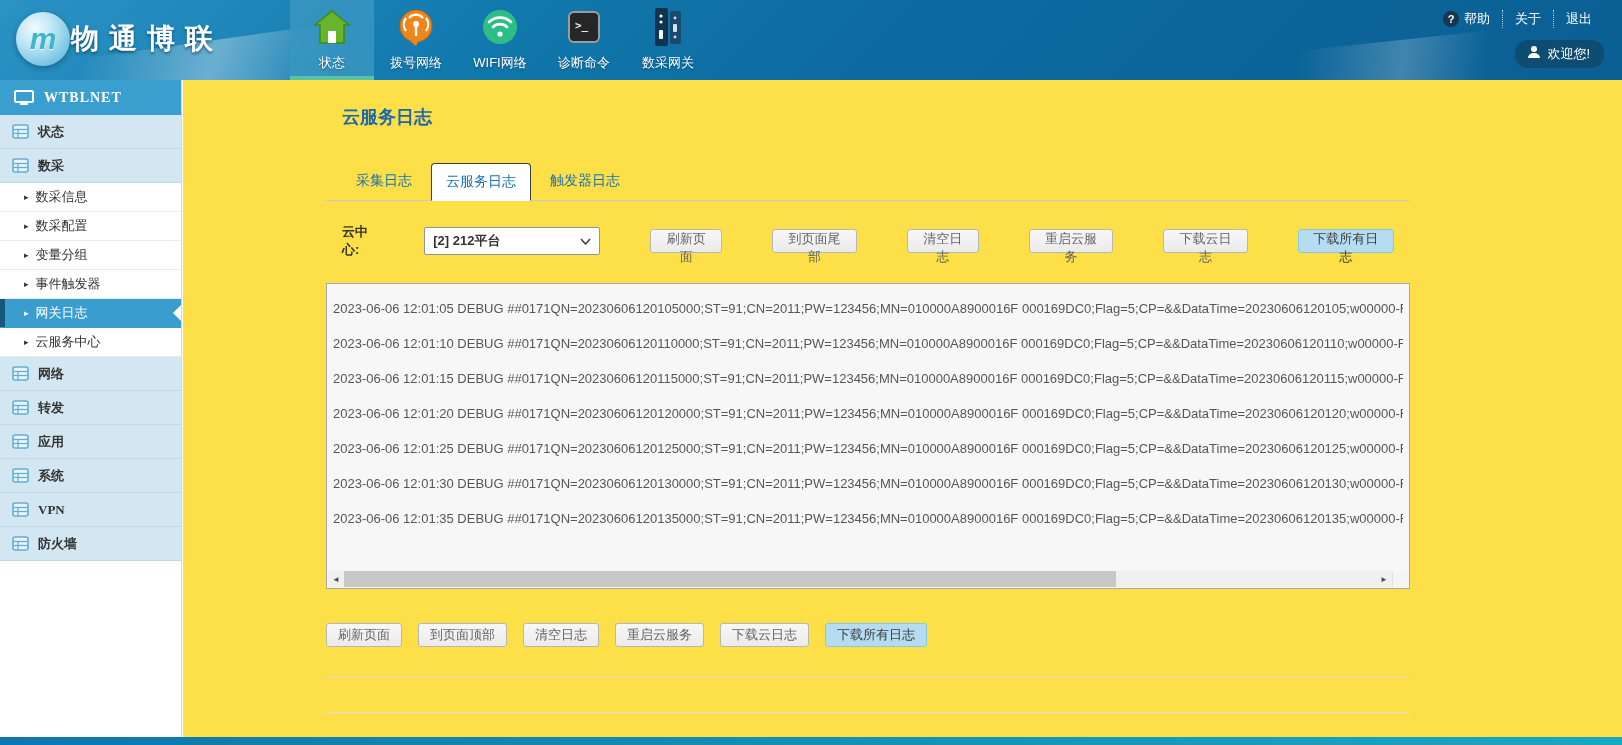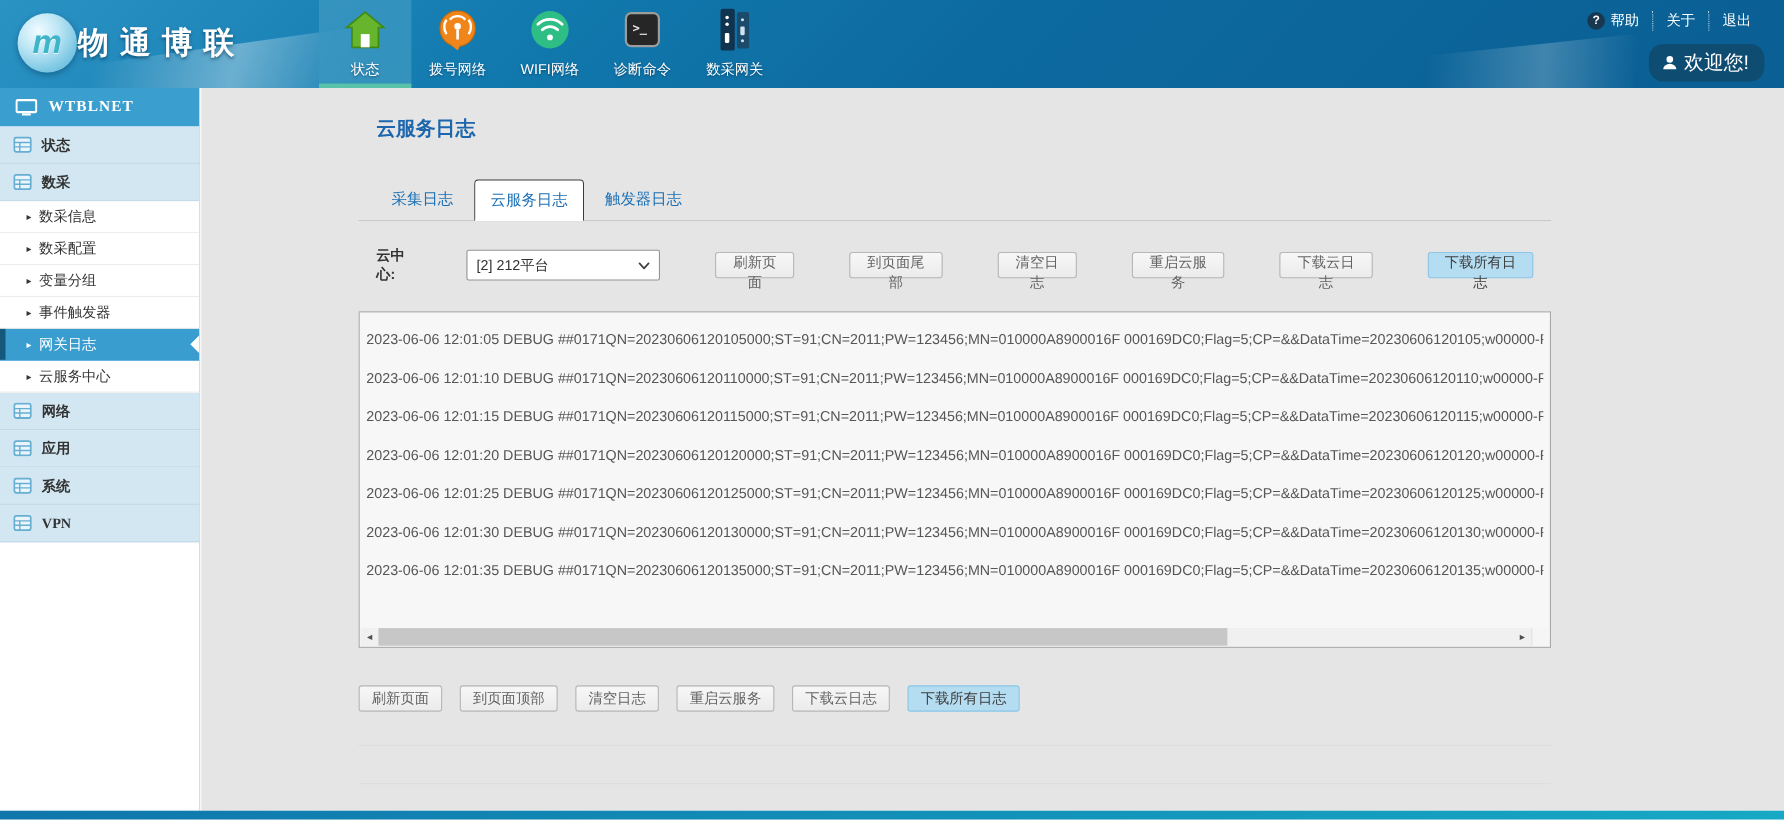--- a/index.html
+++ b/index.html
@@ -32,21 +32,21 @@
   .nav-item.active::after { content:""; position:absolute; left:0; right:0; bottom:0; height:4px; background:#58c3a9; }
   .nav-icon { height:46px; display:flex; align-items:center; justify-content:center; margin-bottom:4px; }
   .nav-label { color:#fff; font-size:13px; text-shadow:0 1px 2px rgba(0,30,60,.5); }
 
   .top-links { position:absolute; right:18px; top:10px; display:flex; align-items:center; z-index:5; }
   .top-link { color:#fff; font-size:13px; padding:0 12px; cursor:pointer; display:flex; align-items:center; }
   .top-link + .top-link { border-left:1px dotted rgba(255,255,255,.7); }
   .qmark { width:16px; height:16px; border-radius:50%; background:#17384f; color:#fff; font-size:11px;
     font-weight:bold; display:inline-flex; align-items:center; justify-content:center; margin-right:5px; }
   .welcome { position:absolute; right:18px; top:40px; background:rgba(18,60,86,.55); color:#fff;
-    font-size:18px; border-radius:13px; padding:5px 14px 5px 12px; display:flex; align-items:center; z-index:5; }
+    font-size:13px; border-radius:13px; padding:5px 14px 5px 12px; display:flex; align-items:flex-start; z-index:5; }
   .welcome svg { margin-right:6px; }
 
   
   .sidebar { position:absolute; left:0; top:80px; width:182px; bottom:8px; background:#fff;
     border-right:1px solid #d6d6d6;font-family:Liberation Serif, serif; }
   .side-head { height:35px; background:#3a9ecf; color:#fff; font-weight:bold; font-size:14px;
     display:flex; align-items:center; padding-left:14px; letter-spacing:1px; }
   .side-head svg { margin-right:10px; }
   .side-group { height:34px; background:#d2e7f2; border-bottom:1px solid #c2d9e5; color:#333;
     font-size:13px; font-weight:bold; display:flex; align-items:center; padding-left:12px; cursor:pointer; }
@@ -54,34 +54,34 @@
   .side-sub { height:29px; background:#fff; border-bottom:1px solid #ececec; color:#333; font-size:13px;
     display:flex; align-items:center; padding-left:24px; cursor:pointer; position:relative; }
   .bullet { font-size:9px; color:#333; margin-right:7px; }
   .side-sub.active { background:#3a9dd0; color:#fff; border-bottom:1px solid #3a9dd0; }
   .side-sub.active .bullet { color:#fff; }
   .side-sub.active::before { content:""; position:absolute; left:0; top:0; bottom:0; width:5px; background:#16587c; }
   .side-sub.active::after { content:""; position:absolute; right:0; top:50%; margin-top:-8px;
     border-top:8px solid transparent; border-bottom:8px solid transparent; border-right:8px solid #fff; }
 
   
-  .main { position:absolute; left:183px; top:80px; right:0; bottom:8px; background:#e5e5e5; overflow:hidden; }
+  .main { position:absolute; left:183px; top:80px; right:0; bottom:8px; background:#fde047; overflow:hidden; }
   .content { margin-left:143px; width:1084px; }
   .page-title { margin:25px 0 0 16px; font-size:18px; font-weight:bold; color:#1c66ad; }
 
   .tabs { margin-top:34px; display:flex; border-bottom:1px solid #c9c9c9; padding-left:16px;text-align:right; }
   .tab { padding:9px 14px; font-size:14px; color:#1a6fb5; cursor:pointer; margin-right:5px; }
   .tab.active { border:1px solid #3c3c3c; border-bottom:1px solid #fff; margin-bottom:-1px;
     border-radius:4px 4px 0 0; background:#fff; }
 
   .toolbar { margin:22px 0 0 16px; display:flex; align-items:center;gap:34px; }
   .toolbar-label { font-size:13px; font-weight:bold; color:#333; margin-right:8px; }
   .select { width:188px; height:28px; border:1px solid #949494; background:#fff; border-radius:2px;
     display:flex; align-items:center; justify-content:space-between; padding:0 8px; font-size:13px;
-    color:#333; cursor:pointer; margin-right:16px; }
+    color:#333; cursor:pointer; margin-right:16px;font-weight:bold; }
   .btn { height:24px; padding:0 11px; margin-right:16px; font-size:13px; color:#636363;
     background:linear-gradient(#f7f7f7,#ebebeb); border:1px solid #b7b7b7; border-radius:3px;
     cursor:pointer; font-family:inherit; }
   .btn.highlight { background:#b5ddf2; border-color:#8cc6e6; color:#3c3c3c; }
 
   .logbox { position:relative; margin-top:24px; width:1084px; height:306px;
     border:1px solid #a9a9a9; background:#f7f7f7; overflow:hidden; }
   .log-lines { padding:7px 6px 0 6px; }
   .log-line { white-space:nowrap; overflow:hidden; font-size:13px; color:#565656; line-height:35px; }
 
@@ -258,39 +258,57 @@
       </svg>
     <span>网络</span>
   </div>
   <div class="side-group">
     <svg width="17" height="15" viewBox="0 0 17 15">
         <rect x="1" y="1" width="15" height="13" rx="2" fill="#eaf5fb" stroke="#66aed2" stroke-width="1.6"></rect>
         <line x1="1" y1="5.5" x2="16" y2="5.5" stroke="#66aed2" stroke-width="1.3"></line>
         <line x1="6" y1="5.5" x2="6" y2="14" stroke="#66aed2" stroke-width="1.3"></line>
         <line x1="1" y1="9.5" x2="16" y2="9.5" stroke="#66aed2" stroke-width="1.3"></line>
       </svg>
+    <span>转发</span>
+  </div>
+  <div class="side-group">
+    <svg width="17" height="15" viewBox="0 0 17 15">
+        <rect x="1" y="1" width="15" height="13" rx="2" fill="#eaf5fb" stroke="#66aed2" stroke-width="1.6"></rect>
+        <line x1="1" y1="5.5" x2="16" y2="5.5" stroke="#66aed2" stroke-width="1.3"></line>
+        <line x1="6" y1="5.5" x2="6" y2="14" stroke="#66aed2" stroke-width="1.3"></line>
+        <line x1="1" y1="9.5" x2="16" y2="9.5" stroke="#66aed2" stroke-width="1.3"></line>
+      </svg>
     <span>应用</span>
   </div>
   <div class="side-group">
     <svg width="17" height="15" viewBox="0 0 17 15">
         <rect x="1" y="1" width="15" height="13" rx="2" fill="#eaf5fb" stroke="#66aed2" stroke-width="1.6"></rect>
         <line x1="1" y1="5.5" x2="16" y2="5.5" stroke="#66aed2" stroke-width="1.3"></line>
         <line x1="6" y1="5.5" x2="6" y2="14" stroke="#66aed2" stroke-width="1.3"></line>
         <line x1="1" y1="9.5" x2="16" y2="9.5" stroke="#66aed2" stroke-width="1.3"></line>
       </svg>
     <span>系统</span>
   </div>
   <div class="side-group">
     <svg width="17" height="15" viewBox="0 0 17 15">
         <rect x="1" y="1" width="15" height="13" rx="2" fill="#eaf5fb" stroke="#66aed2" stroke-width="1.6"></rect>
         <line x1="1" y1="5.5" x2="16" y2="5.5" stroke="#66aed2" stroke-width="1.3"></line>
         <line x1="6" y1="5.5" x2="6" y2="14" stroke="#66aed2" stroke-width="1.3"></line>
         <line x1="1" y1="9.5" x2="16" y2="9.5" stroke="#66aed2" stroke-width="1.3"></line>
       </svg>
     <span>VPN</span>
+  </div>
+  <div class="side-group">
+    <svg width="17" height="15" viewBox="0 0 17 15">
+        <rect x="1" y="1" width="15" height="13" rx="2" fill="#eaf5fb" stroke="#66aed2" stroke-width="1.6"></rect>
+        <line x1="1" y1="5.5" x2="16" y2="5.5" stroke="#66aed2" stroke-width="1.3"></line>
+        <line x1="6" y1="5.5" x2="6" y2="14" stroke="#66aed2" stroke-width="1.3"></line>
+        <line x1="1" y1="9.5" x2="16" y2="9.5" stroke="#66aed2" stroke-width="1.3"></line>
+      </svg>
+    <span>防火墙</span>
   </div>
 </div>
 
 <div class="main">
   <div class="content">
     <div class="page-title">云服务日志</div>
 
     <div class="tabs">
       <div class="tab">采集日志</div>
       <div class="tab active">云服务日志</div>

